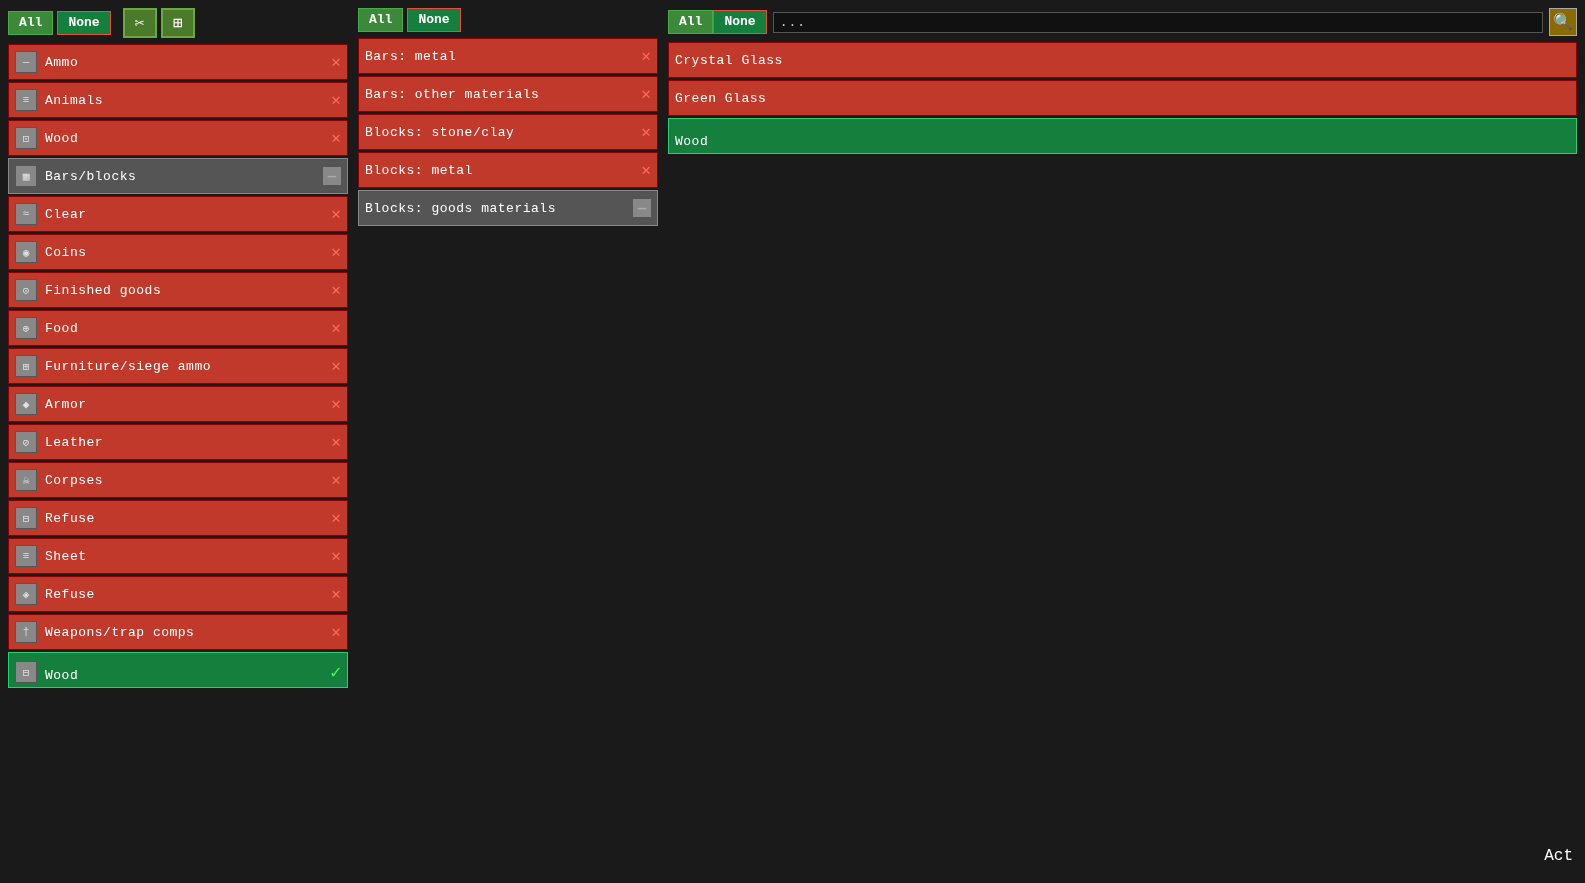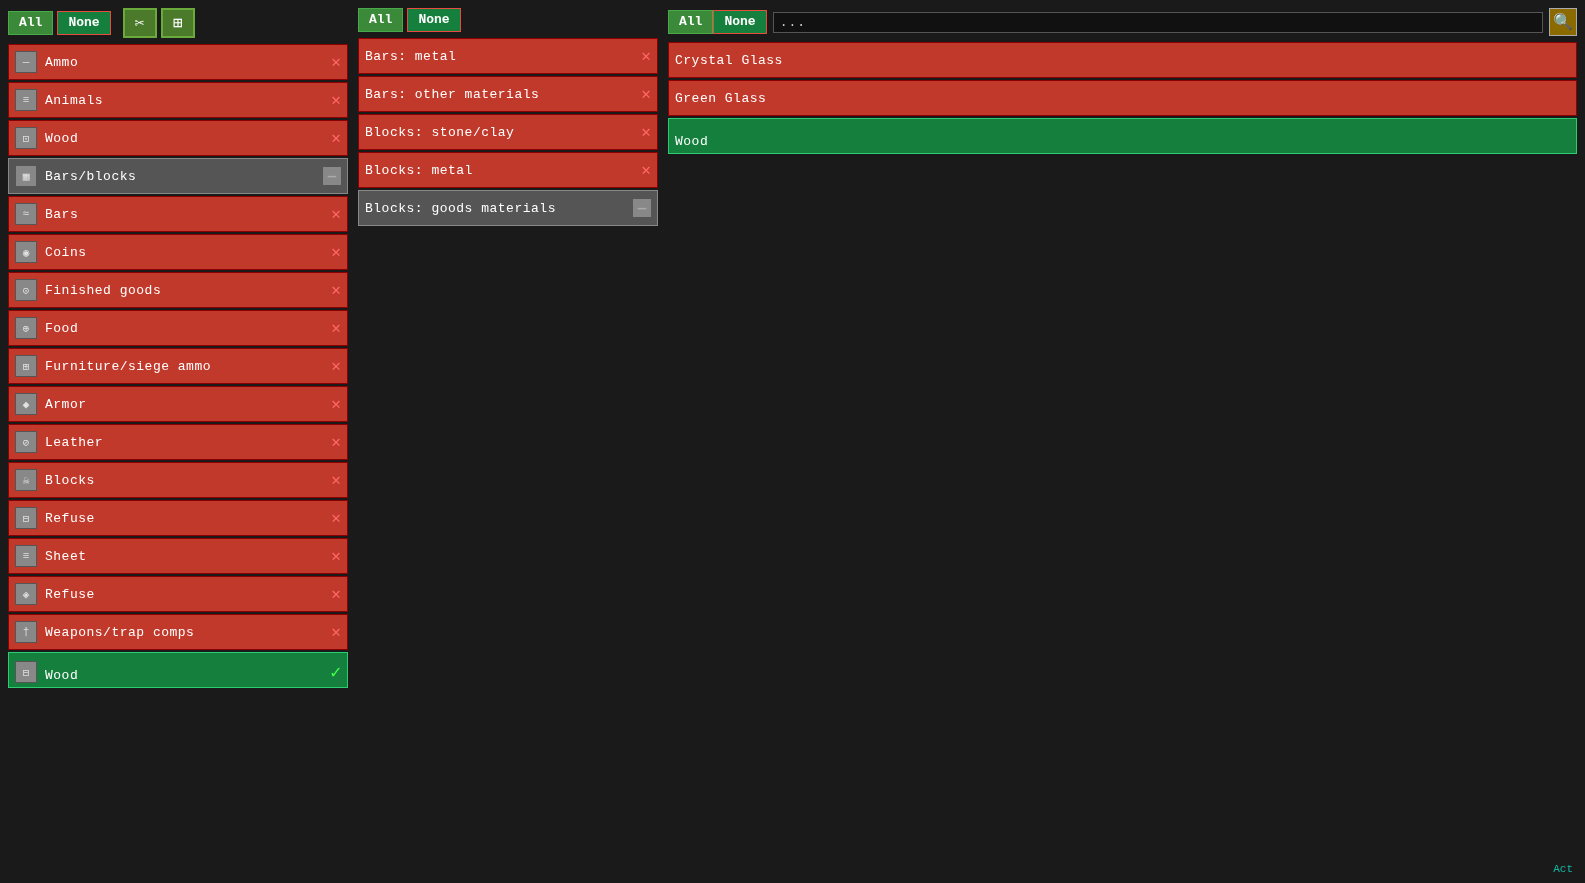--- a/index.html
+++ b/index.html
@@ -166,24 +166,24 @@
       display: flex;
       align-items: center;
       justify-content: center;
       cursor: pointer;
       font-size: 16px;
       margin-left: 4px;
     }
 
     .bottom-text {
       position: absolute;
-      bottom: 8px;
+      bottom: 18px;
       right: 12px;
-      color: #14b8a6;
-      font-size: 11px;
+      color: #ffffff;
+      font-size: 16px;
     }
 
     
     .item-icon-box {
       width: 22px;
       height: 22px;
       background: #888;
       border: 1px solid #555;
       margin-right: 8px;
       flex-shrink: 0;
@@ -227,21 +227,21 @@
       <span class="list-item-label">Wood</span>
       <span class="list-item-x">✕</span>
     </div>
     <div class="list-item selected">
       <div class="item-icon-box">▦</div>
       <span class="list-item-label">Bars/blocks</span>
       <div class="list-item-minus">—</div>
     </div>
     <div class="list-item">
       <div class="item-icon-box">≈</div>
-      <span class="list-item-label">Bars</span>
+      <span class="list-item-label">Clear</span>
       <span class="list-item-x">✕</span>
     </div>
     <div class="list-item">
       <div class="item-icon-box">◉</div>
       <span class="list-item-label">Coins</span>
       <span class="list-item-x">✕</span>
     </div>
     <div class="list-item">
       <div class="item-icon-box">⊙</div>
       <span class="list-item-label">Finished goods</span>
@@ -262,21 +262,21 @@
       <span class="list-item-label">Armor</span>
       <span class="list-item-x">✕</span>
     </div>
     <div class="list-item">
       <div class="item-icon-box">⊘</div>
       <span class="list-item-label">Leather</span>
       <span class="list-item-x">✕</span>
     </div>
     <div class="list-item">
       <div class="item-icon-box">☠</div>
-      <span class="list-item-label">Blocks</span>
+      <span class="list-item-label">Corpses</span>
       <span class="list-item-x">✕</span>
     </div>
     <div class="list-item">
       <div class="item-icon-box">⊟</div>
       <span class="list-item-label">Refuse</span>
       <span class="list-item-x">✕</span>
     </div>
     <div class="list-item">
       <div class="item-icon-box">≡</div>
       <span class="list-item-label">Sheet</span>

